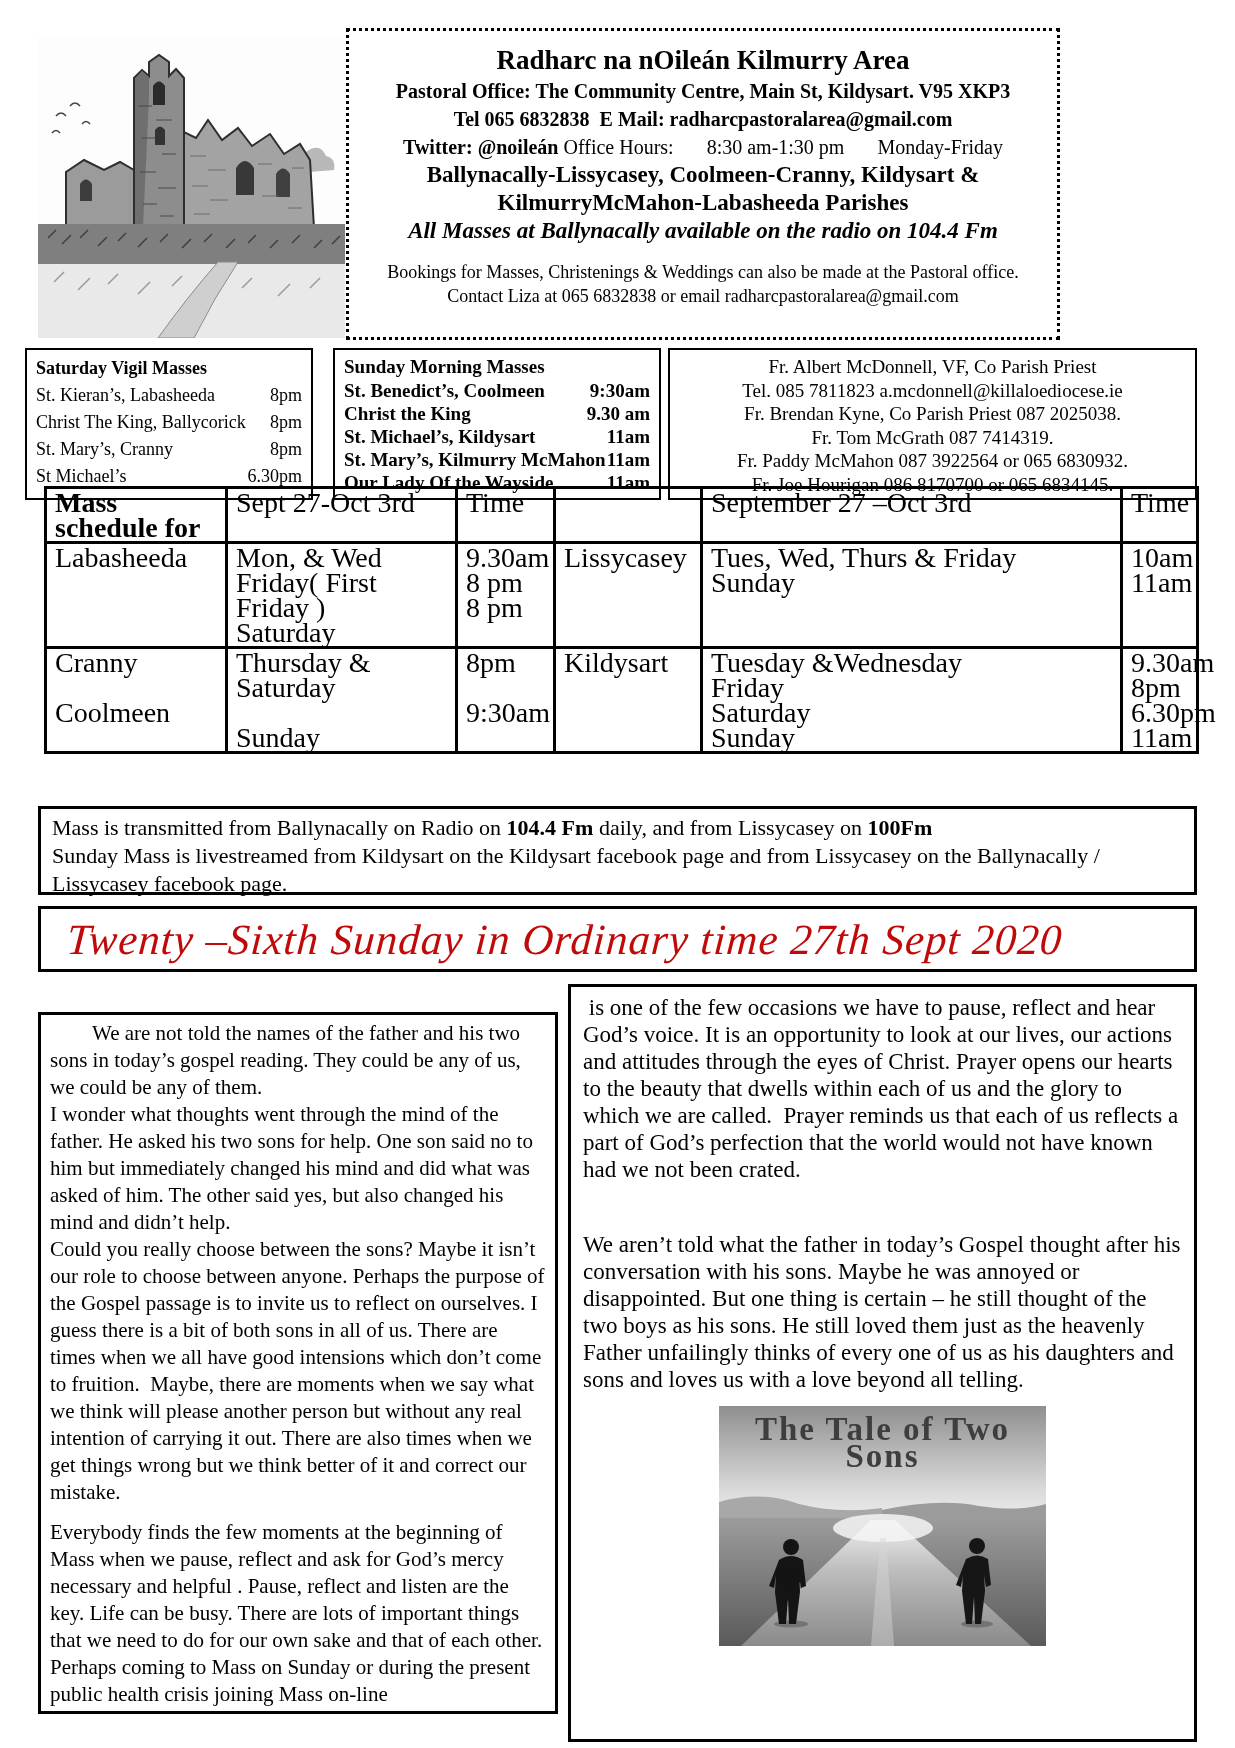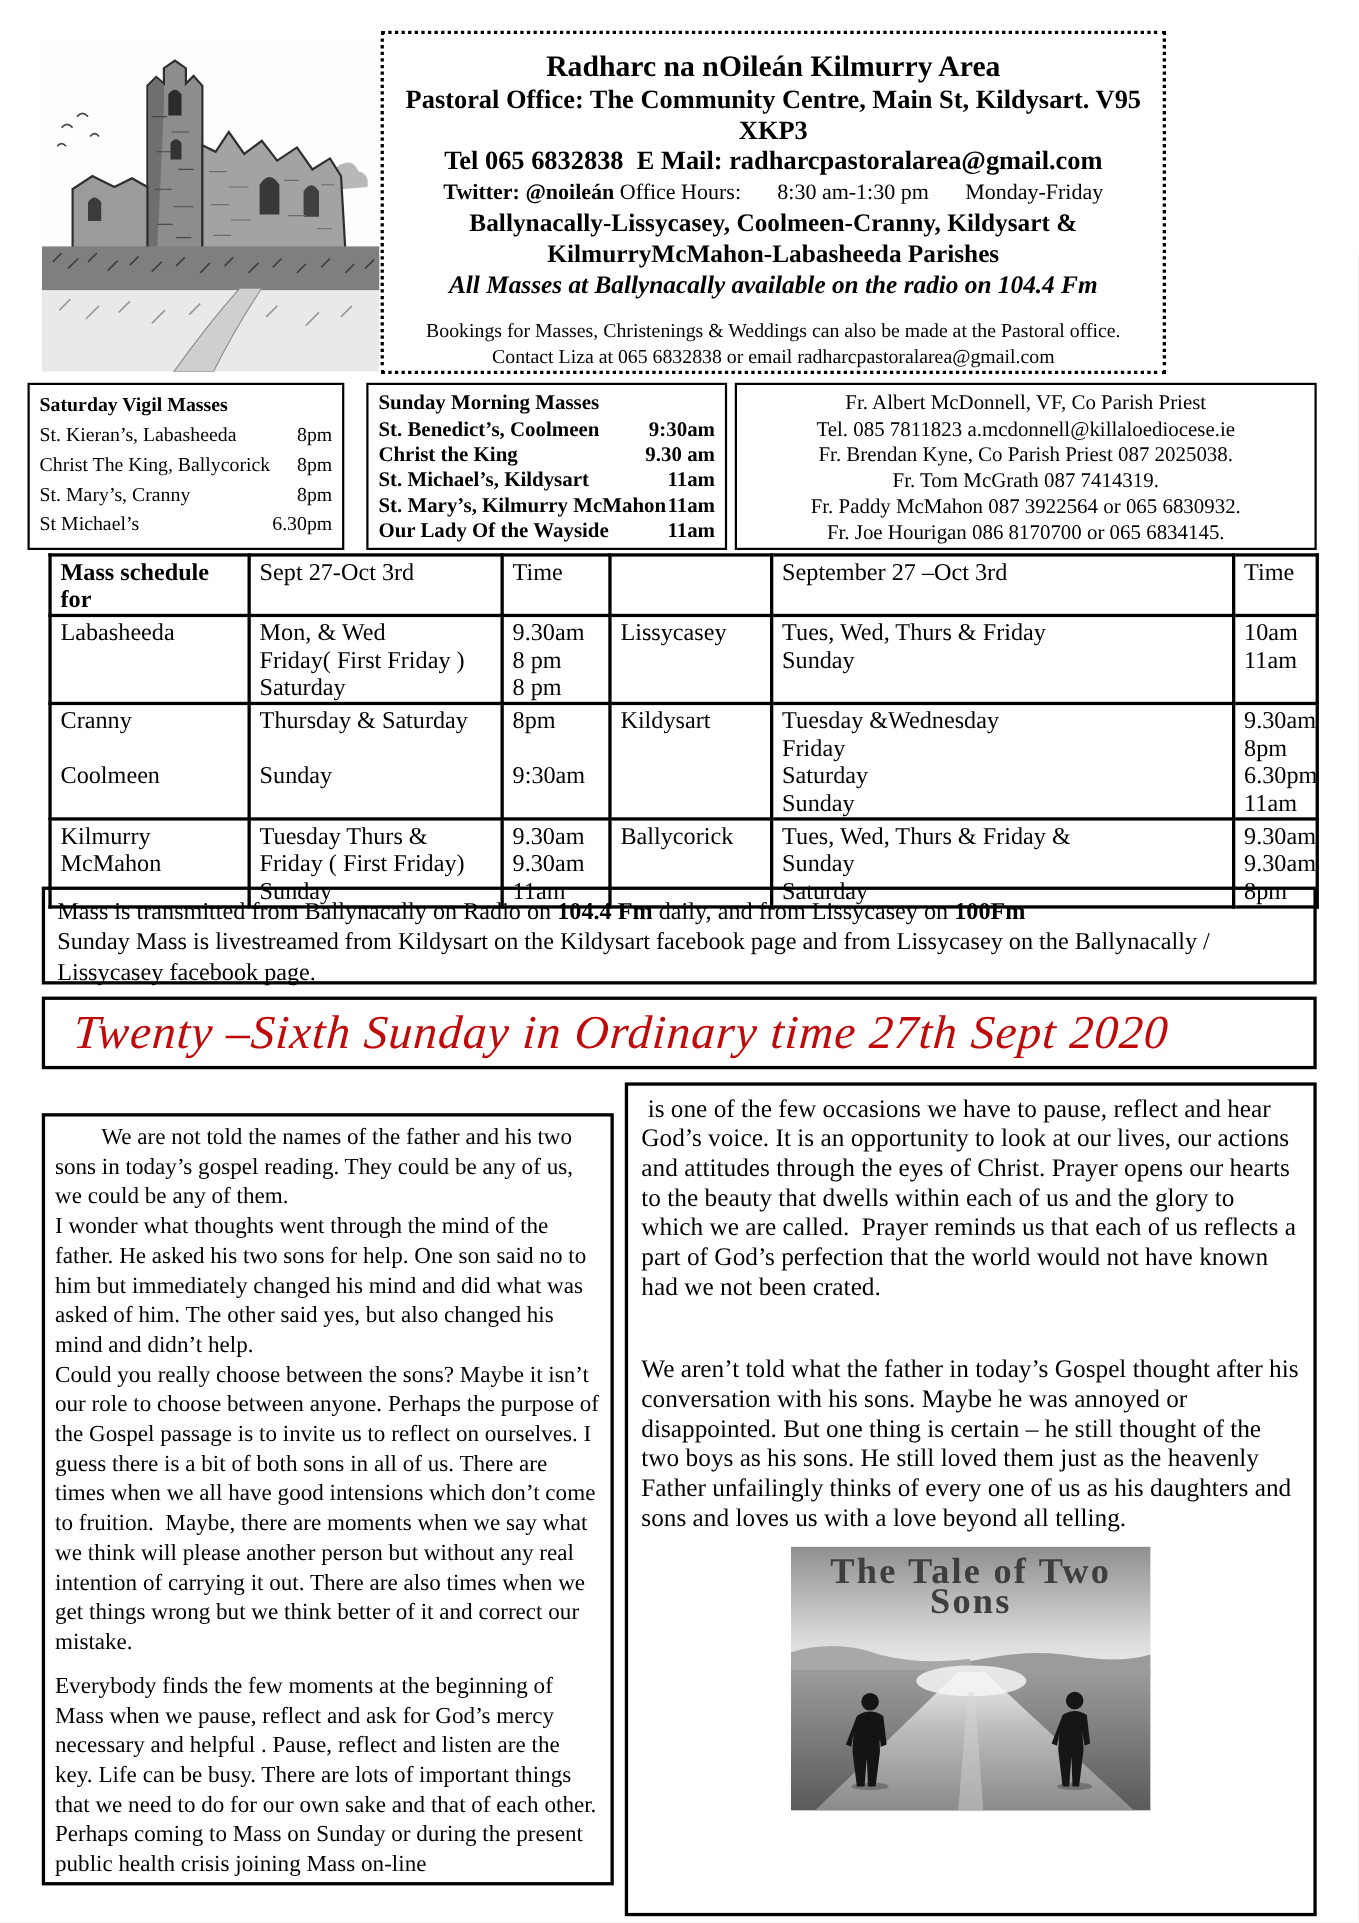--- a/index.html
+++ b/index.html
@@ -13,41 +13,41 @@
 
   
   .church-art { position: absolute; left: 38px; top: 36px; width: 307px; height: 302px; }
 
   
   .header-box {
     position: absolute; left: 346px; top: 28px; width: 714px; height: 312px;
     border: 3px dotted #000; text-align: center; padding-top: 13px;
   }
   .h-title { font-size: 27px; font-weight: bold; line-height: 33px; }
-  .h-b20 { font-size: 24px; font-weight: bold; line-height: 28px; white-space: pre-wrap; }
+  .h-b20 { font-size: 20px; font-weight: bold; line-height: 28px; white-space: pre-wrap; }
   .h-mixed { font-size: 20px; line-height: 28px; }
   .h-mixed .sp { display: inline-block; margin-left: 28px; }
   .h-big { font-size: 23px; font-weight: bold; line-height: 28px; }
   .h-it { font-style: italic; }
   .h-bookings { font-size: 18px; line-height: 24px; margin-top: 15px; }
 
   
   .panel { position: absolute; top: 348px; height: 152px; border: 2px solid #000; padding: 5px 9px; }
   .panel-vigil   { left: 25px;  width: 288px; font-size: 18px; }
   .panel-sunday  { left: 333px; width: 328px; font-size: 19px; }
   .panel-priests { left: 668px; width: 529px; font-size: 19px; text-align: center; }
   .panel-title { font-weight: bold; line-height: 27px; }
   .panel-sunday .panel-title { line-height: 24px; }
   .mass-row { display: flex; justify-content: space-between; line-height: 27px; }
   .panel-sunday .mass-row { line-height: 23px; font-weight: bold; }
   .p-line { line-height: 23.5px; }
 
   
-  .schedule { position: absolute; left: 44px; top: 503px; width: 1152px;
-              border-collapse: collapse; table-layout: fixed; font-size: 22px; border-radius: 22px; }
+  .schedule { position: absolute; left: 44px; top: 486px; width: 1152px;
+              border-collapse: collapse; table-layout: fixed; font-size: 28px; border-radius: 22px; }
   .schedule th, .schedule td {
     border: 3px solid #000; padding: 1px 8px; vertical-align: top;
     text-align: left; white-space: pre-line; line-height: 25px; font-weight: normal;
   }
   .schedule th { height: 29px; }
   .schedule th.first { font-weight: bold; }
 
   
   .transmission { position: absolute; left: 38px; top: 806px; width: 1159px; height: 89px;
                   border: 3px solid #000; font-size: 22px; line-height: 28px; padding: 5px 11px; }
@@ -226,36 +226,20 @@
 9:30am</td>
       <td>Kildysart</td>
       <td>Tuesday &amp;Wednesday
 Friday
 Saturday
 Sunday</td>
       <td>9.30am
 8pm
 6.30pm
 11am</td>
-    </tr>
-    <tr>
-      <td>Kilmurry McMahon</td>
-      <td>Tuesday  Thurs  &amp;
-Friday ( First Friday)
-Sunday</td>
-      <td>9.30am
-9.30am
-11am</td>
-      <td>Ballycorick</td>
-      <td>Tues, Wed, Thurs &amp; Friday &amp;
-Sunday
-Saturday</td>
-      <td>9.30am
-9.30am
-8pm</td>
     </tr>
   </tbody>
     </table>
 
   <div class="transmission">
     <div><span>Mass is transmitted from Ballynacally on Radio on </span><span class="bold">104.4 Fm</span><span> daily, and from Lissycasey on </span><span class="bold">100Fm</span></div>
     <div>Sunday Mass is livestreamed from Kildysart on the Kildysart facebook page and from Lissycasey on the Ballynacally / Lissycasey facebook page.</div>
   </div>
 
   <div class="banner">

